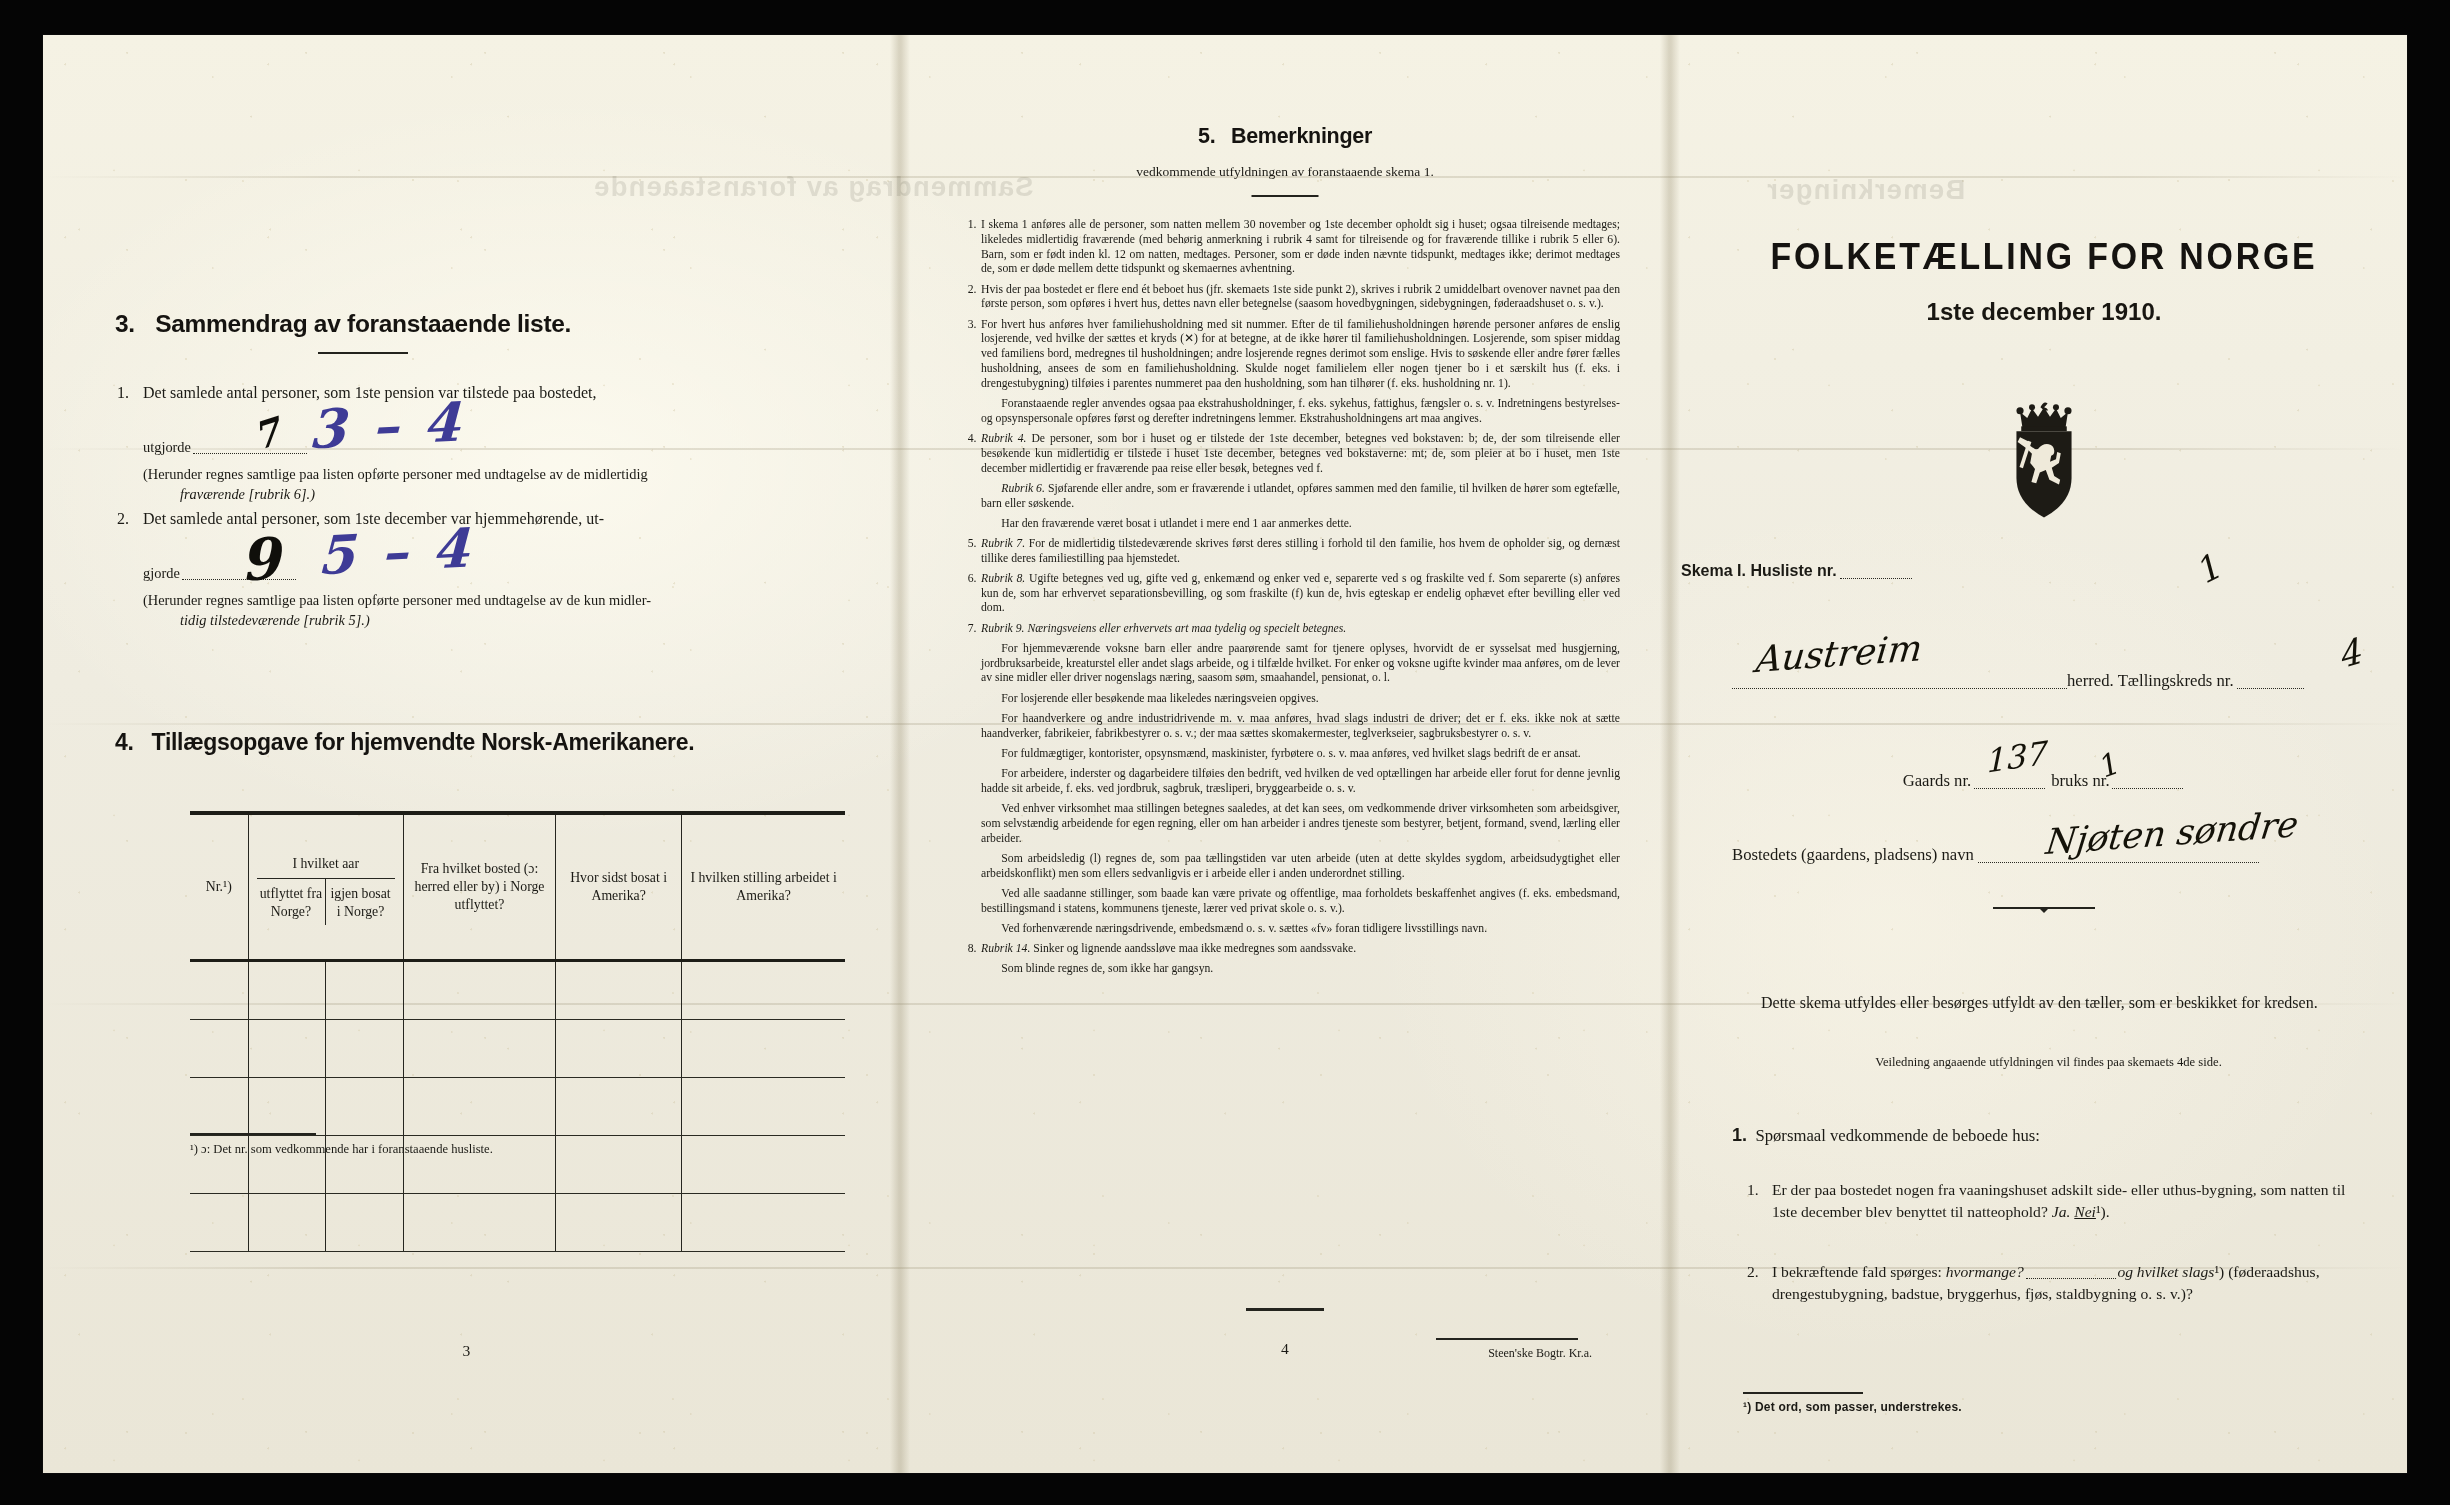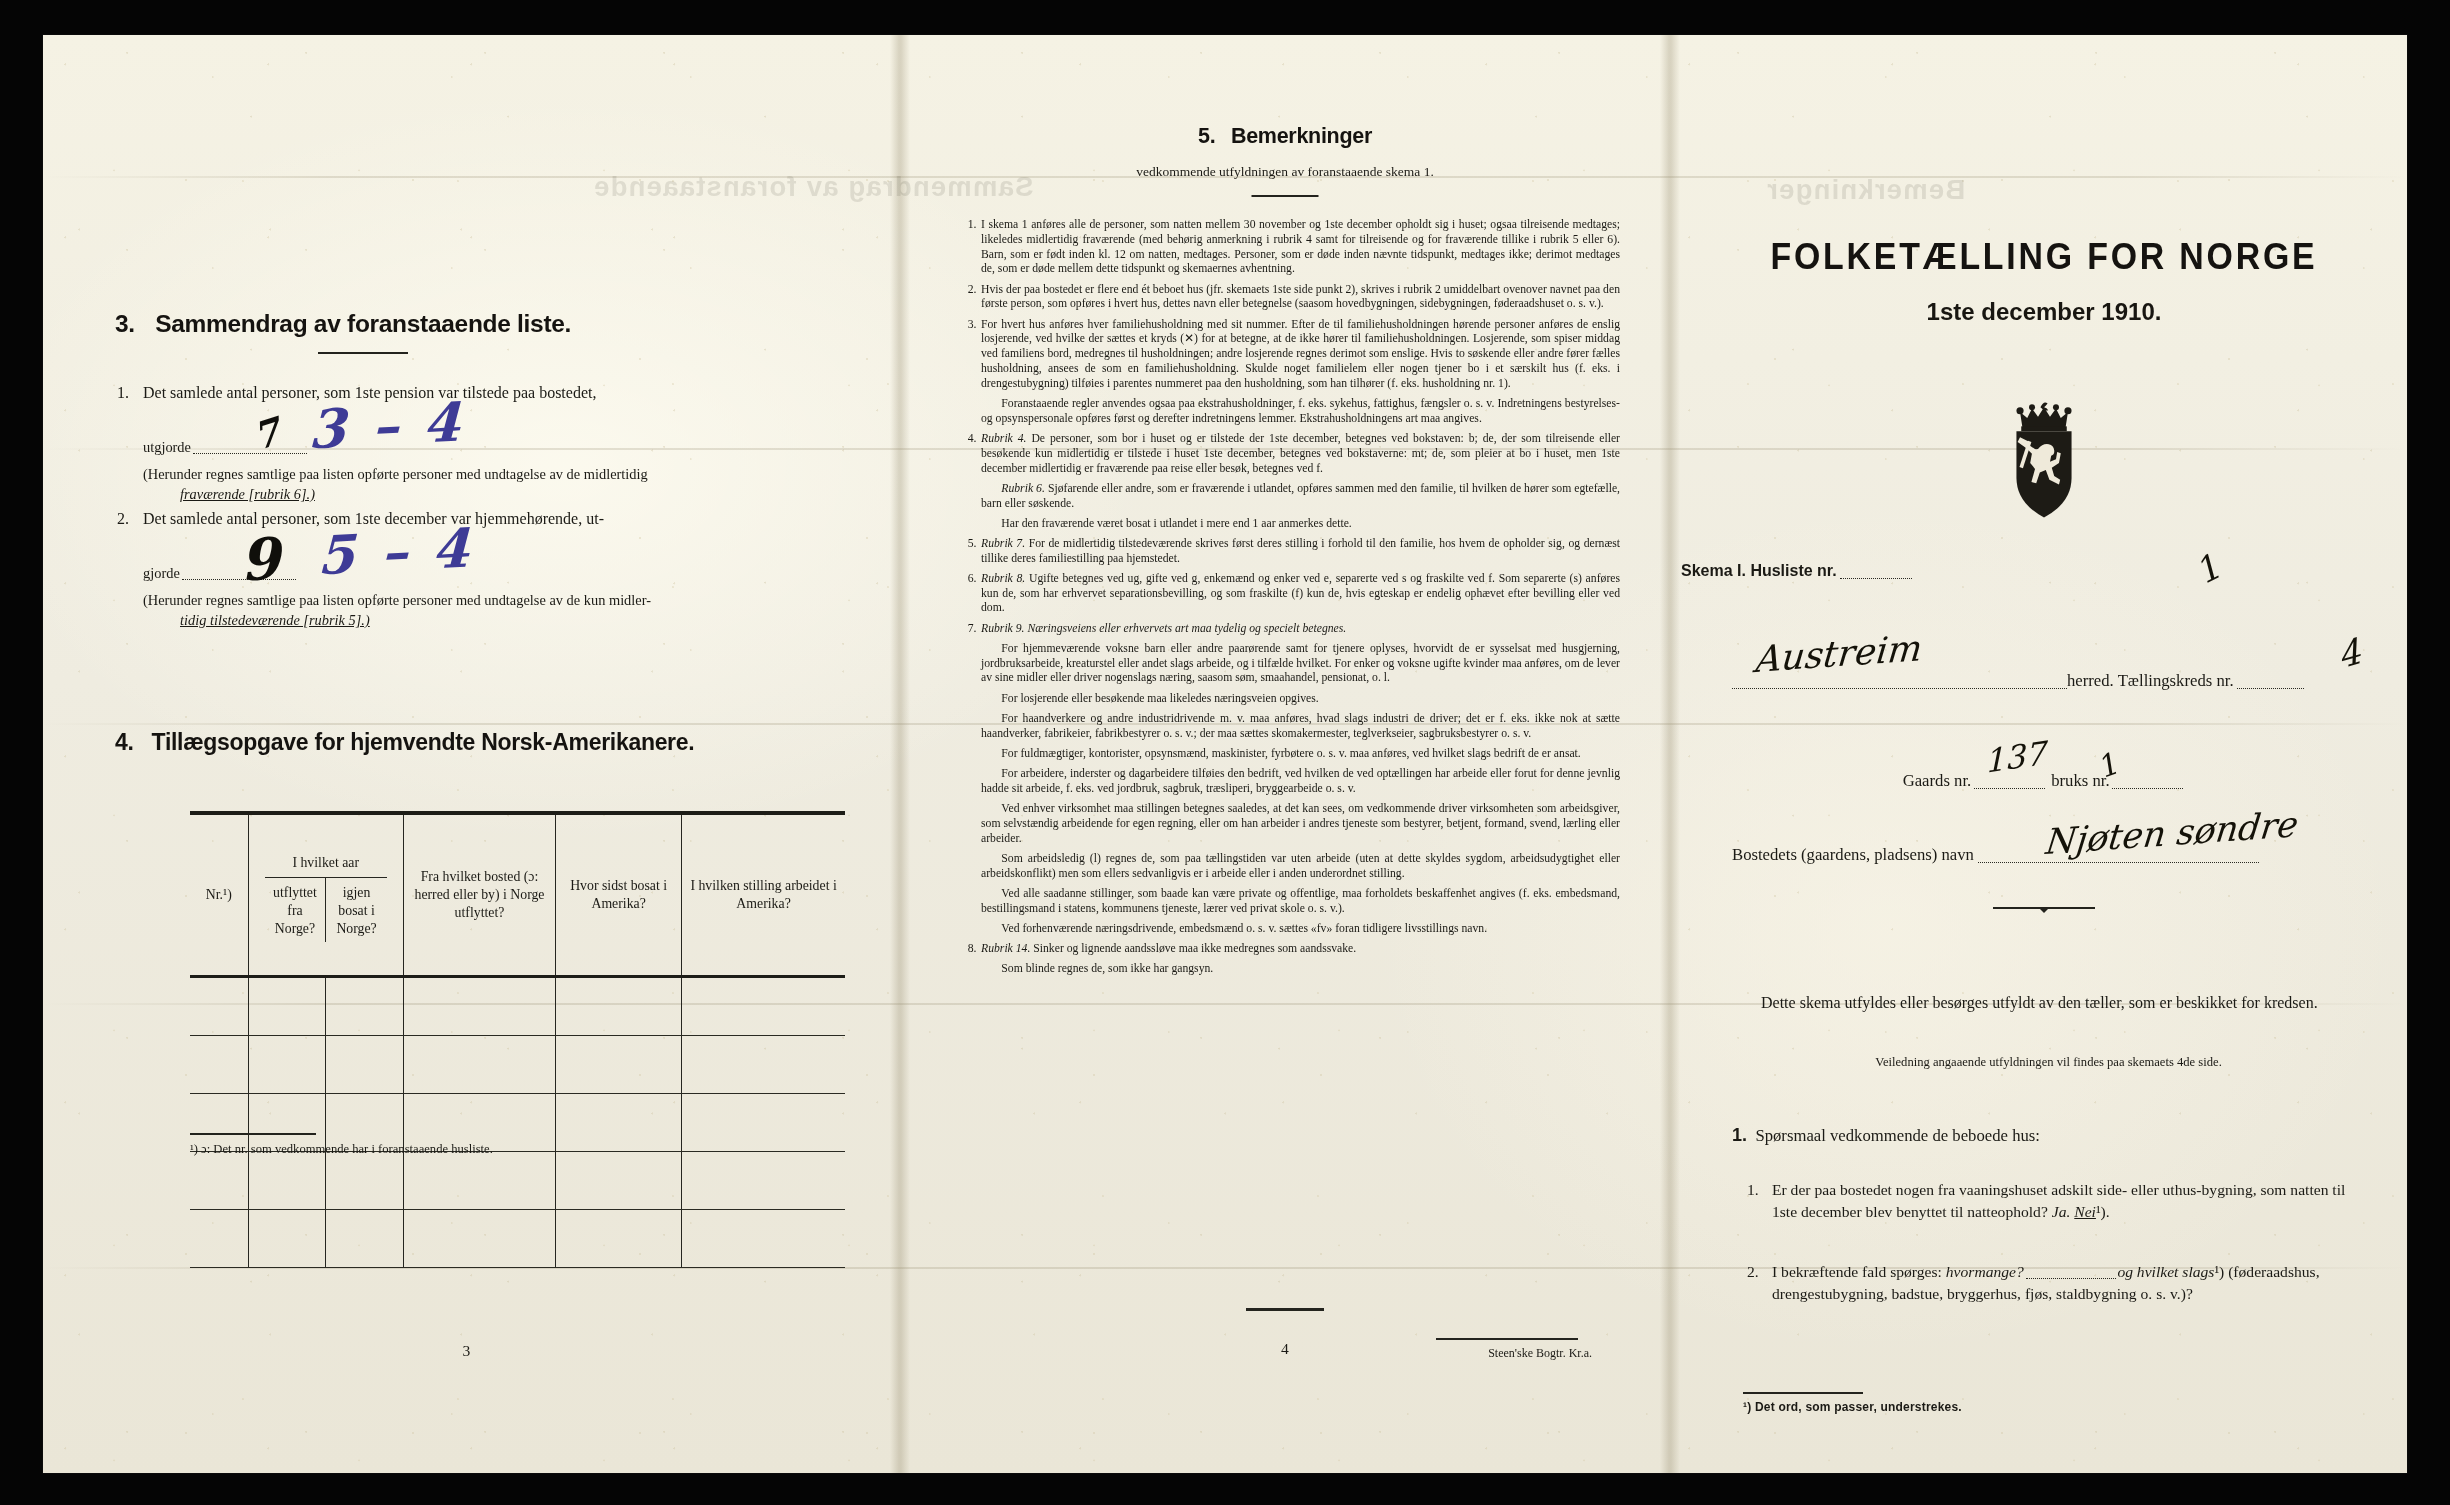--- a/index.html
+++ b/index.html
@@ -78,21 +78,21 @@
   }
   .l-h3 .num{margin-right:20.3px;}
   .l-rule{position:absolute;left:275px;top:317px;width:90px;height:2.4px;background:#23231d;}
 
   .l-item{position:absolute;font-size:16px;line-height:1.40;}
   .l-item .n{position:absolute;left:-26px;top:0;}
   .l-p1{left:100px;top:347px;width:598px;}
   .l-p2{left:100px;top:473px;width:598px;}
   .fill-line{display:inline-block;border-bottom:1.2px dotted #2a2a22;min-width:114px;height:1.05em;vertical-align:-1.8px;margin:0 2.4px;}
   .l-sub{font-size:14.4px;line-height:1.4;display:block;margin-top:33px;}
-  .l-sub .ind{display:block;padding-left:37px;text-decoration:underline;}
+  .l-sub .ind{display:block;padding-left:37px;}
 
   
   .hw{
     font-family:"DejaVu Serif",serif;
     font-style:italic;font-weight:700;
     color:#15120c;
     position:absolute;
     transform:rotate(-4deg);
     pointer-events:none;
     white-space:nowrap;
@@ -123,21 +123,21 @@
     font-size:13.8px;
     line-height:1.30;
     padding:0 2.4px;
   }
   .amtable thead th{height:128px;}
   .amtable .c-nr{width:50px;border-left:none;}
   .amtable .c-yr{width:68px;}
   .amtable .c-from{width:139px;}
   .amtable .c-where{width:114px;}
   .amtable .c-job{width:150px;border-right:none;}
-  .amtable .grp{padding:16px;margin-top:30px;}
+  .amtable .grp{padding:8px;margin-top:30px;}
   .amtable .grp-top{display:block;padding:6px 0 4.8px;border-bottom:1.2px solid #262620;}
   .amtable .grp-cells{display:flex;}
   .amtable .grp-cells > div{flex:1;padding:6px 1.2px 4.8px;}
   .amtable .grp-cells > div:first-child{border-right:1.2px solid #262620;}
   .amtable tbody td{height:57px;border-bottom:1.2px solid #2a2a22;}
   .amtable thead{border-bottom:3.6px solid #1d1d17;}
 
   .l-fnrule{position:absolute;left:147px;top:1098px;width:126px;height:1.8px;background:#23231d;}
   .l-fn{position:absolute;left:147px;top:1107px;font-size:12.6px;}
   .l-pageno{position:absolute;left:0;right:0;top:1307px;text-align:center;font-size:15.6px;}

